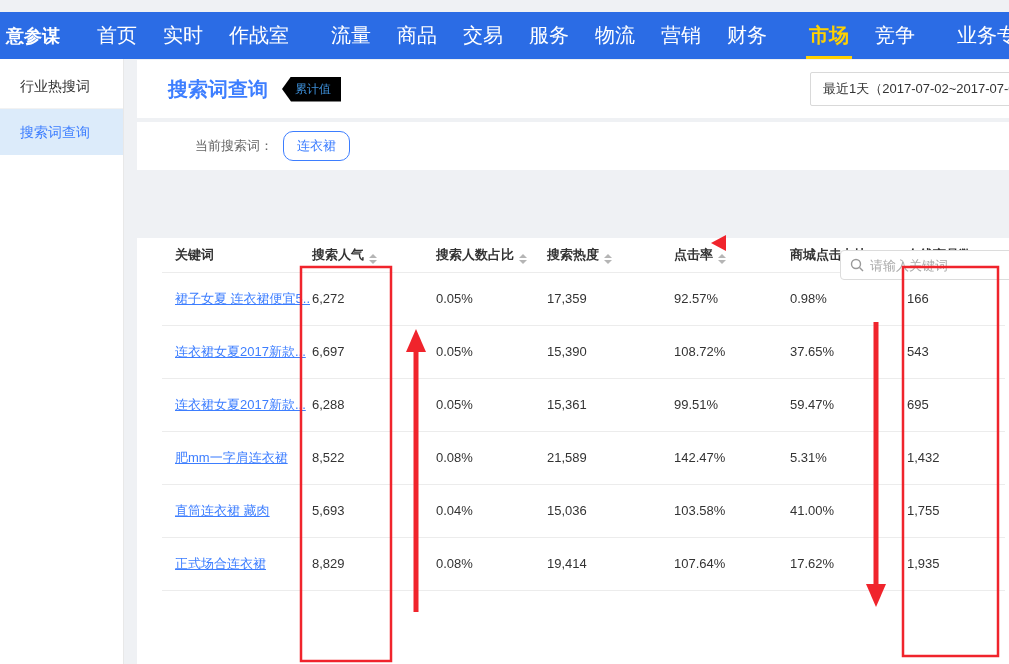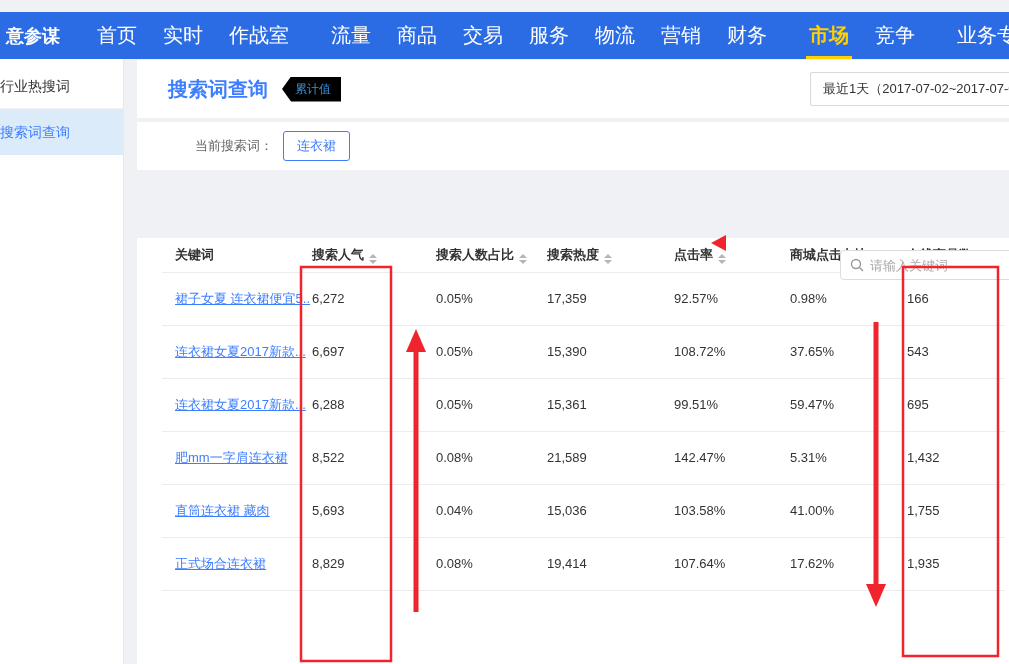--- a/index.html
+++ b/index.html
@@ -14,42 +14,42 @@
     cursor:pointer; position:relative; white-space:nowrap; }
   .nav-item.active { color:#FFD100; font-weight:bold; }
   .nav-item.active::after { content:""; position:absolute; left:10px; right:10px;
     bottom:0; height:3px; background:#FFD100; }
   .nav-divider { width:1px; height:16px; background:rgba(255,255,255,.35); margin:0 8px; }
   .nav-item.last { margin-left:auto; }
 
   
   .sidebar { position:absolute; top:47px; left:0; width:124px; bottom:0;
     background:#fff; border-right:1px solid #E8E8E8; padding-top:16px; z-index:4; }
-  .side-item { height:46px; line-height:46px; font-size:14px;
+  .side-item { height:46px; line-height:46px; padding-left:20px; font-size:14px;
     color:#333; cursor:pointer; border-bottom:1px solid #F2F2F2; }
   .side-item.active { background:#DCEBFA; color:#3D7EFF; border-bottom:none; }
 
   
   .main { position:absolute; left:124px; top:47px; right:0; bottom:0;
     padding:13px 0 0 13px; background:#EFF1F4; }
   .card { background:#fff; }
 
   .header-card { height:58px; display:flex; align-items:center; padding-left:31px;
     position:relative; overflow:hidden; }
   .page-title { font-size:20px; font-weight:bold; color:#3D7EFF; }
   .badge { margin-left:14px; background:#000000; color:#3D8FD8; font-size:12px;
     padding:4px 10px 4px 13px; clip-path:polygon(0 50%, 9px 0, 100% 0, 100% 100%, 9px 100%); }
   .date-box { position:absolute; left:673px; top:12px; width:270px; height:34px;
     line-height:32px; border:1px solid #D9D9D9; border-radius:2px; background:#fff;
     font-size:13px; color:#333; padding:0 12px; white-space:nowrap; cursor:pointer; }
 
   .filter-card { height:48px; margin-top:4px; display:flex; align-items:center; padding-left:58px;font-family:Liberation Mono, monospace; }
   .filter-label { font-size:13px; color:#666; }
   .keyword-tag { margin-left:10px; border:1px solid #3D7EFF; color:#3D7EFF;
-    font-size:13px; padding:5px 13px; border-radius:3px; background:#fff; cursor:pointer; }
+    font-size:13px; padding:5px 13px; border-radius:10px; background:#fff; cursor:pointer; }
 
   .table-card { margin-top:28px; height:464px; position:relative; }
   .search-box { position:absolute; left:703px; top:12px; width:190px; height:30px;
     border:1px solid #DCDCDC; border-radius:4px; background:#fff; display:flex;
     align-items:center; padding:0 9px; }
   .search-box svg { flex:0 0 auto; margin-right:6px; }
   .search-box input { border:none; outline:none; flex:1; font-size:13px; color:#666;
     font-family:inherit; background:transparent; min-width:0; }
   .search-box input::placeholder { color:#AAA; }
 

